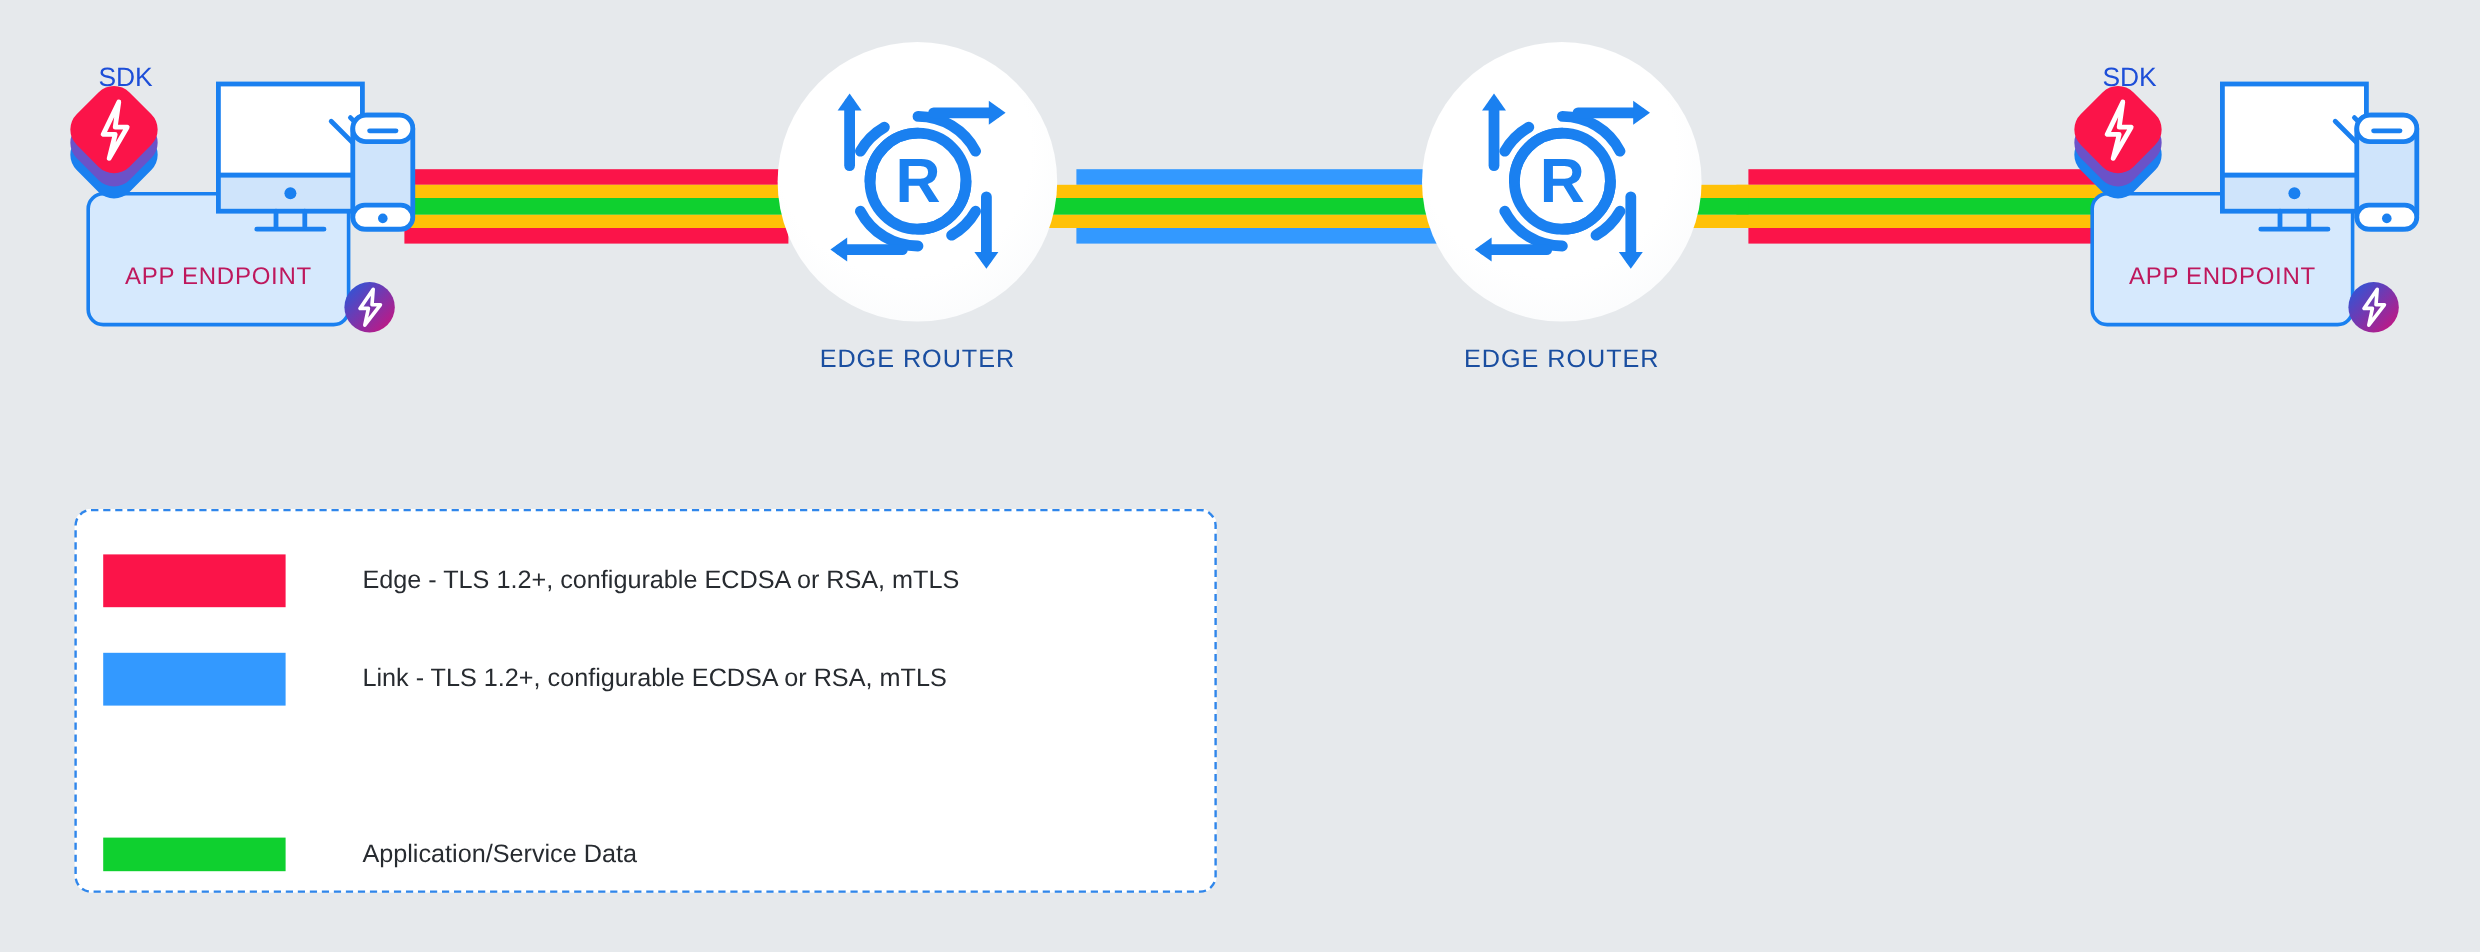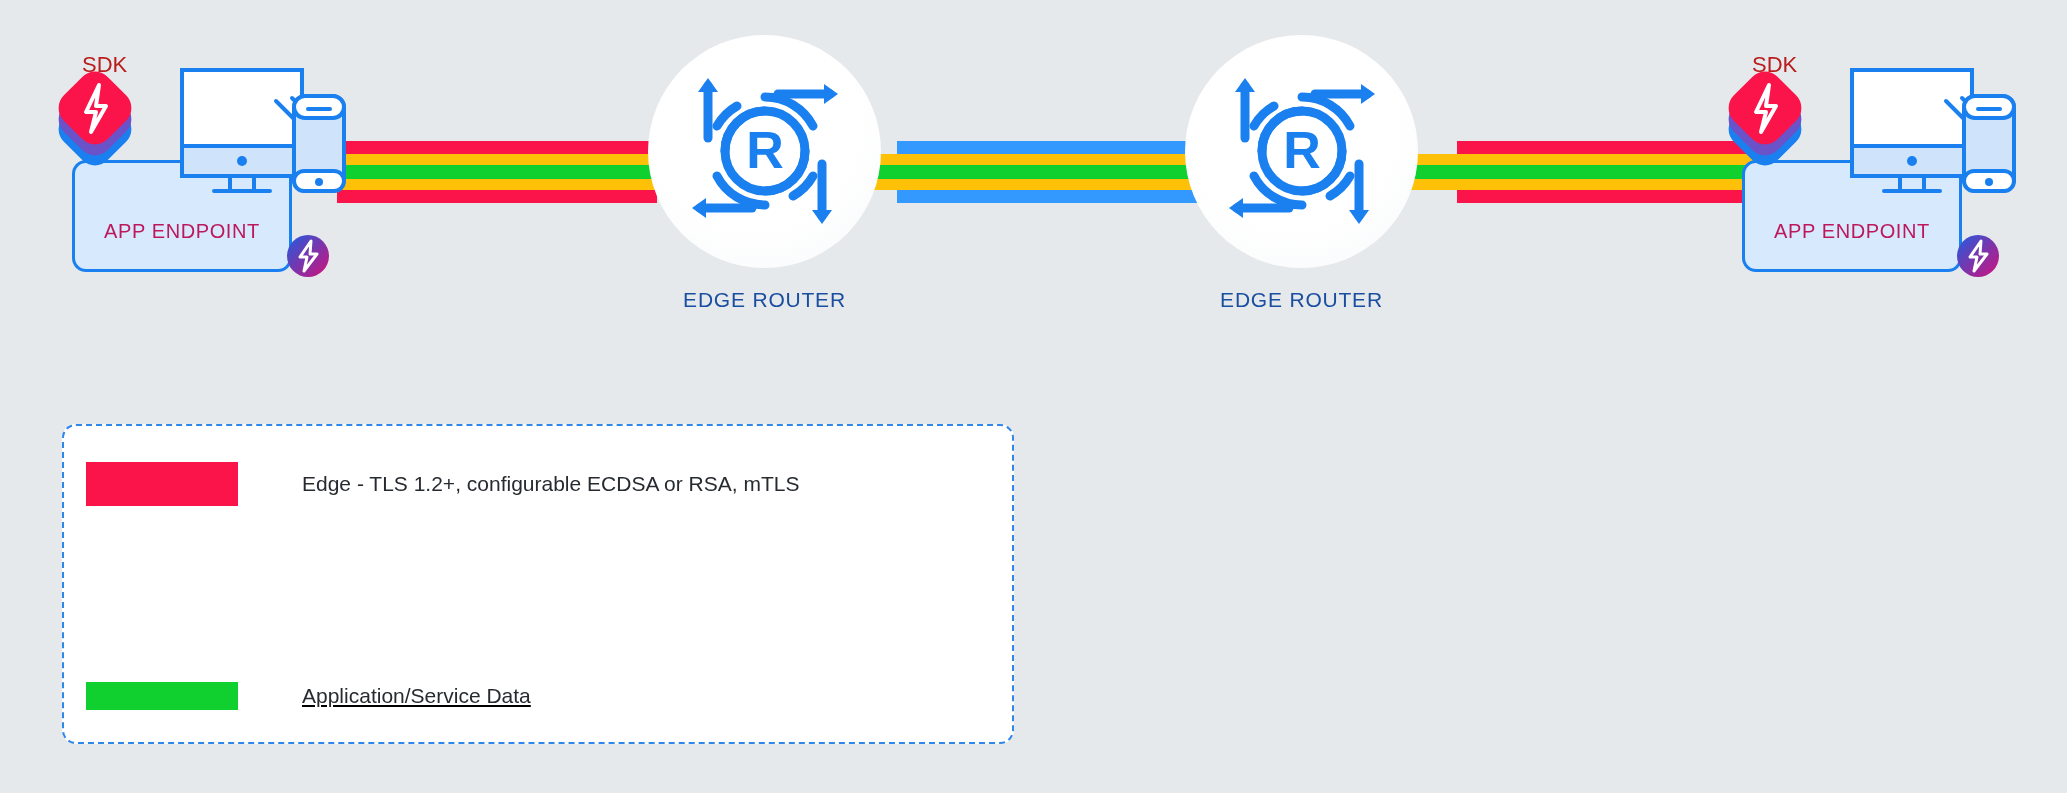--- a/index.html
+++ b/index.html
@@ -27,21 +27,21 @@
   .endpoint-label {
     position: absolute;
     color: #be185d;
     font-size: 20px;
     letter-spacing: 0.6px;
     white-space: nowrap;
     text-align: center;
   }
   .sdk-label {
     position: absolute;
-    color: #b91c1c;
+    color: #1d4ed8;
     font-size: 22px;
     white-space: nowrap;
   }
   .router-label {
     position: absolute;
     color: #1a4ea0;
     font-size: 21px;
     letter-spacing: 0.8px;
     white-space: nowrap;
     text-align: center;
@@ -228,17 +228,21 @@
   </defs>
   <circle cx="22" cy="22" r="21" fill="url(#boltgrad-r)"></circle>
   <path d="M25 7 L14 23 L21 23 L18 37 L31 20 L24 20 Z" fill="none" stroke="#ffffff" stroke-width="3" stroke-linejoin="round"></path>
 </svg>
 
 <div class="legend" style="left:62px; top:424px; width:952px; height:320px;">
   <div class="legend-row" style="left:22px; top:36px;">
     <div class="legend-swatch" style="background:#fb1449;"></div>
     <div class="legend-text">Edge - TLS 1.2+, configurable ECDSA or RSA, mTLS</div>
   </div>
-  <div class="legend-row" style="left:22px; top:256px;text-decoration:underline;">
+  <div class="legend-row" style="left:22px; top:118px;">
+    <div class="legend-swatch" style="background:#3399ff;"></div>
+    <div class="legend-text">Link - TLS 1.2+, configurable ECDSA or RSA, mTLS</div>
+  </div>
+  <div class="legend-row" style="left:22px; top:272px;">
     <div class="legend-swatch" style="background:#0fd02f; height:28px;"></div>
     <div class="legend-text">Application/Service Data</div>
   </div>
 </div>
 
 </body></html>

